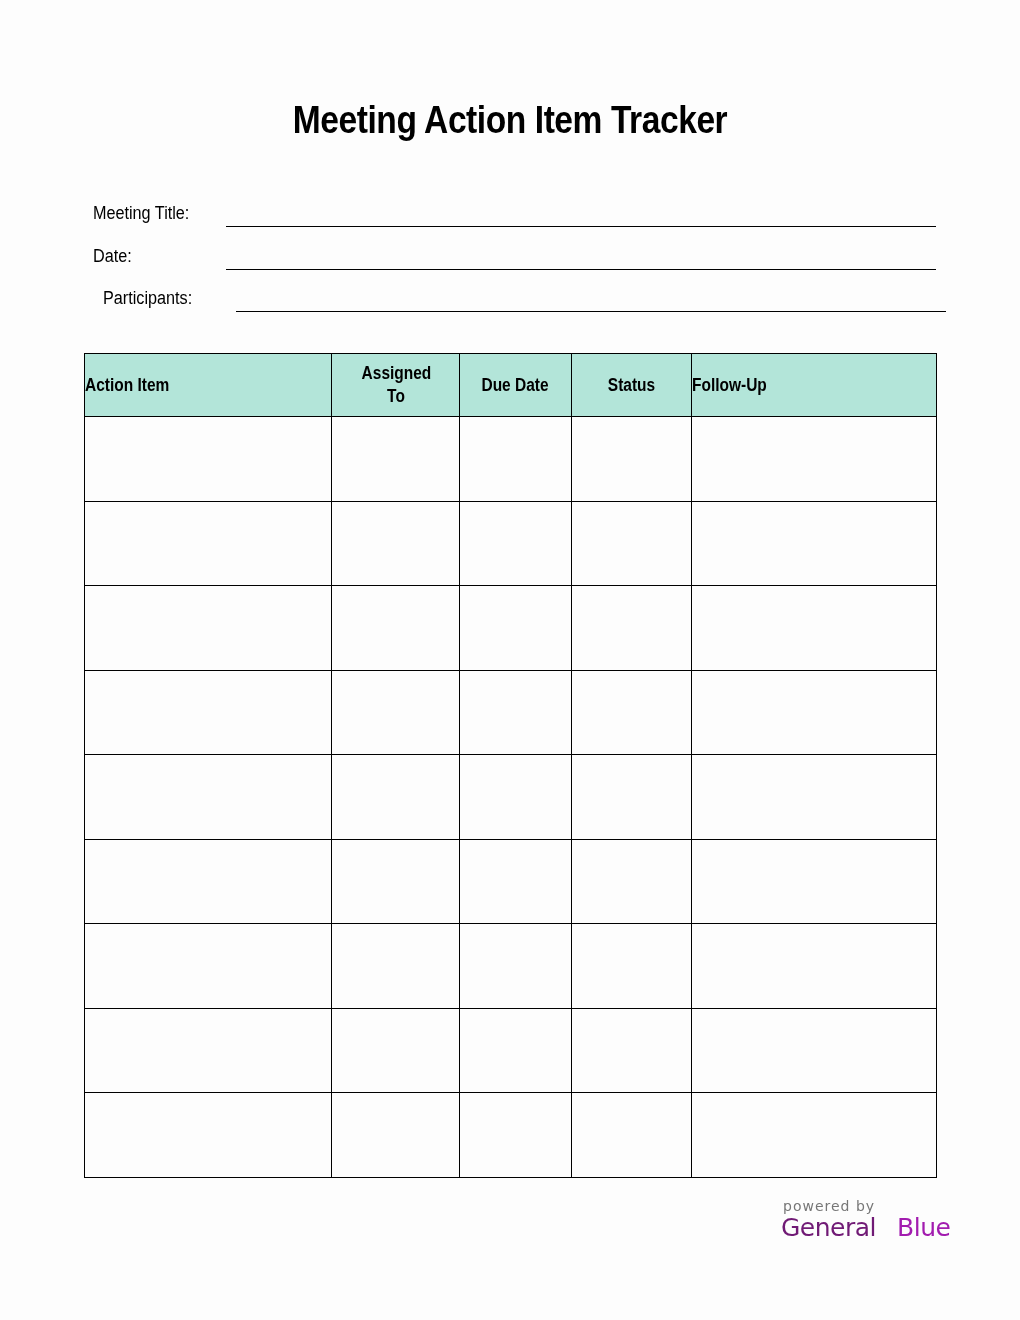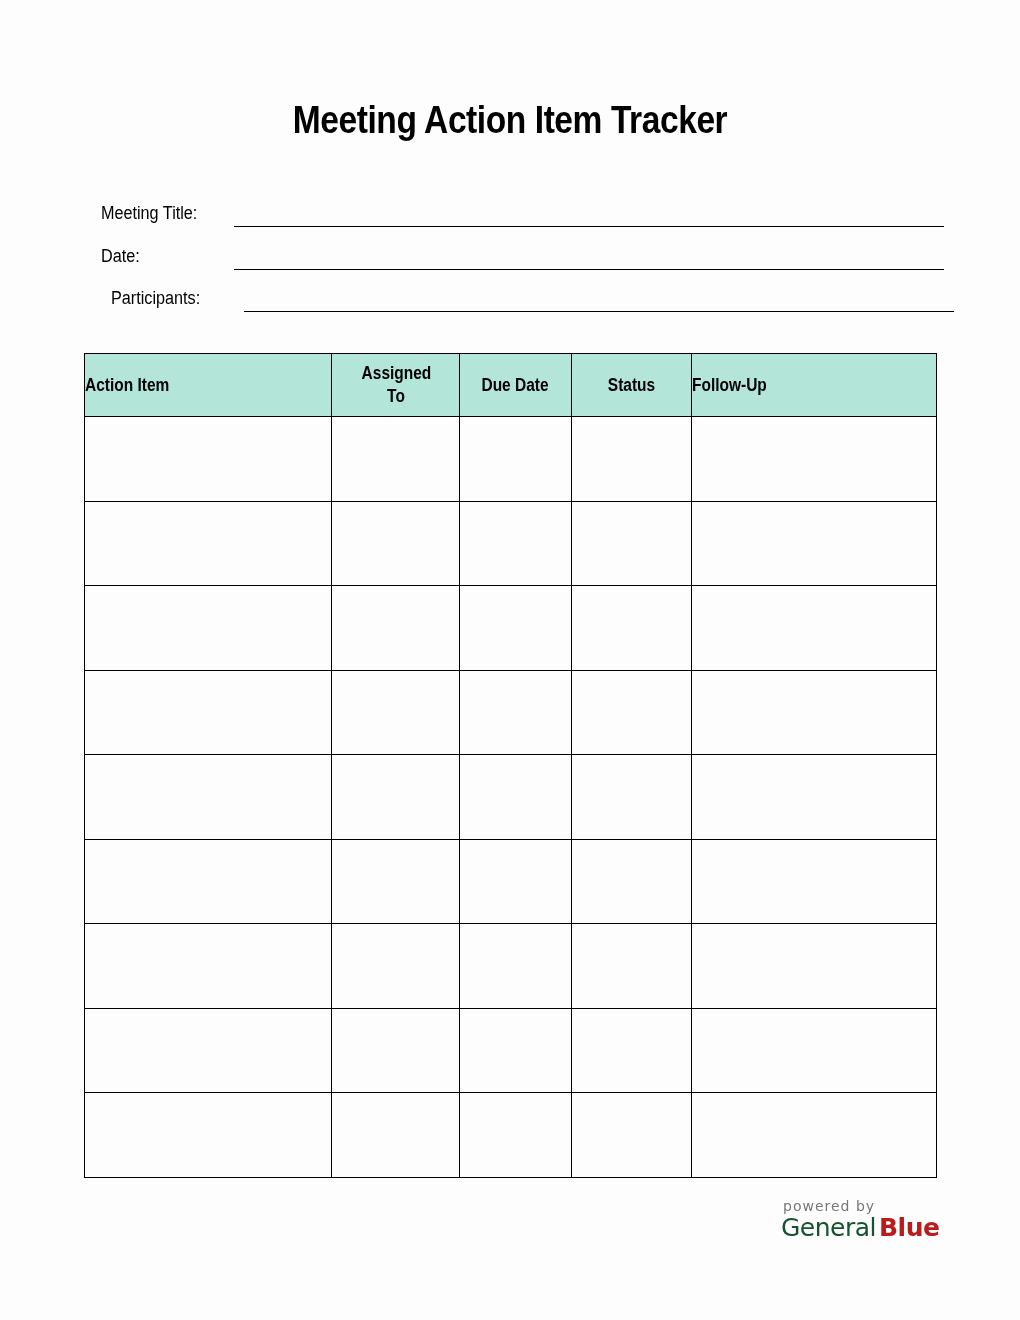--- a/index.html
+++ b/index.html
@@ -5,21 +5,21 @@
     html, body { margin: 0; padding: 0; }
     body {
       width: 1020px; height: 1320px; background: #fdfdfd; position: relative;
       font-family: "Liberation Sans", sans-serif; color: #000; overflow: hidden;
     }
     .title {
       position: absolute; top: 98px; left: 0; width: 1020px; text-align: center;
       font-size: 39px; font-weight: bold; letter-spacing: -0.5px;
       transform: scaleX(0.86); transform-origin: center;
     }
-    .field { position: absolute; left: 101px; width: 843px; height: 30px; text-align: right; }
+    .field { position: absolute; left: 93px; width: 843px; height: 30px; text-align: right; }
     .field .label {
       position: absolute; left: 0; top: 0; font-size: 18px;
       transform: scaleX(0.9); transform-origin: left;
     }
     .field .line {
       position: absolute; left: 133px; right: 0; top: 23px; border-bottom: 1.3px solid #000; height: 0;
     }
     table.tracker {
       position: absolute; left: 84px; top: 353px; width: 852px;
       border-collapse: collapse; table-layout: fixed;
@@ -32,22 +32,22 @@
     th.left { text-align: left; padding-left: 8px; }
     th.left .t { transform-origin: left; }
     th.center { text-align: center; }
     table.tracker td { height: 83.5px; background: #fdfdfd; }
     .footer { position: absolute; left: 781px; top: 1198px; width: 160px; }
     .powered {
       font-family: "DejaVu Sans", sans-serif; font-size: 14px; color: #777;
       letter-spacing: 1px; margin-left: 2px;
     }
     .brand { font-family: "DejaVu Sans", sans-serif; font-size: 25px; margin-top: -1px; letter-spacing: -0.5px; }
-    .brand .g { color: #14532d; }
-    .brand .b { color: #b91c1c; margin-left: 3px; font-weight: bold; }
+    .brand .g { color: #701a75; }
+    .brand .b { color: #a21caf; margin-left: 21px; }
   </style>
 </head>
 <body>
 
 <div class="title">Meeting Action Item Tracker</div>
 
 <div class="field" style="top:203px;">
   <span class="label">Meeting Title:</span>
   <div class="line"></div>
 </div>

